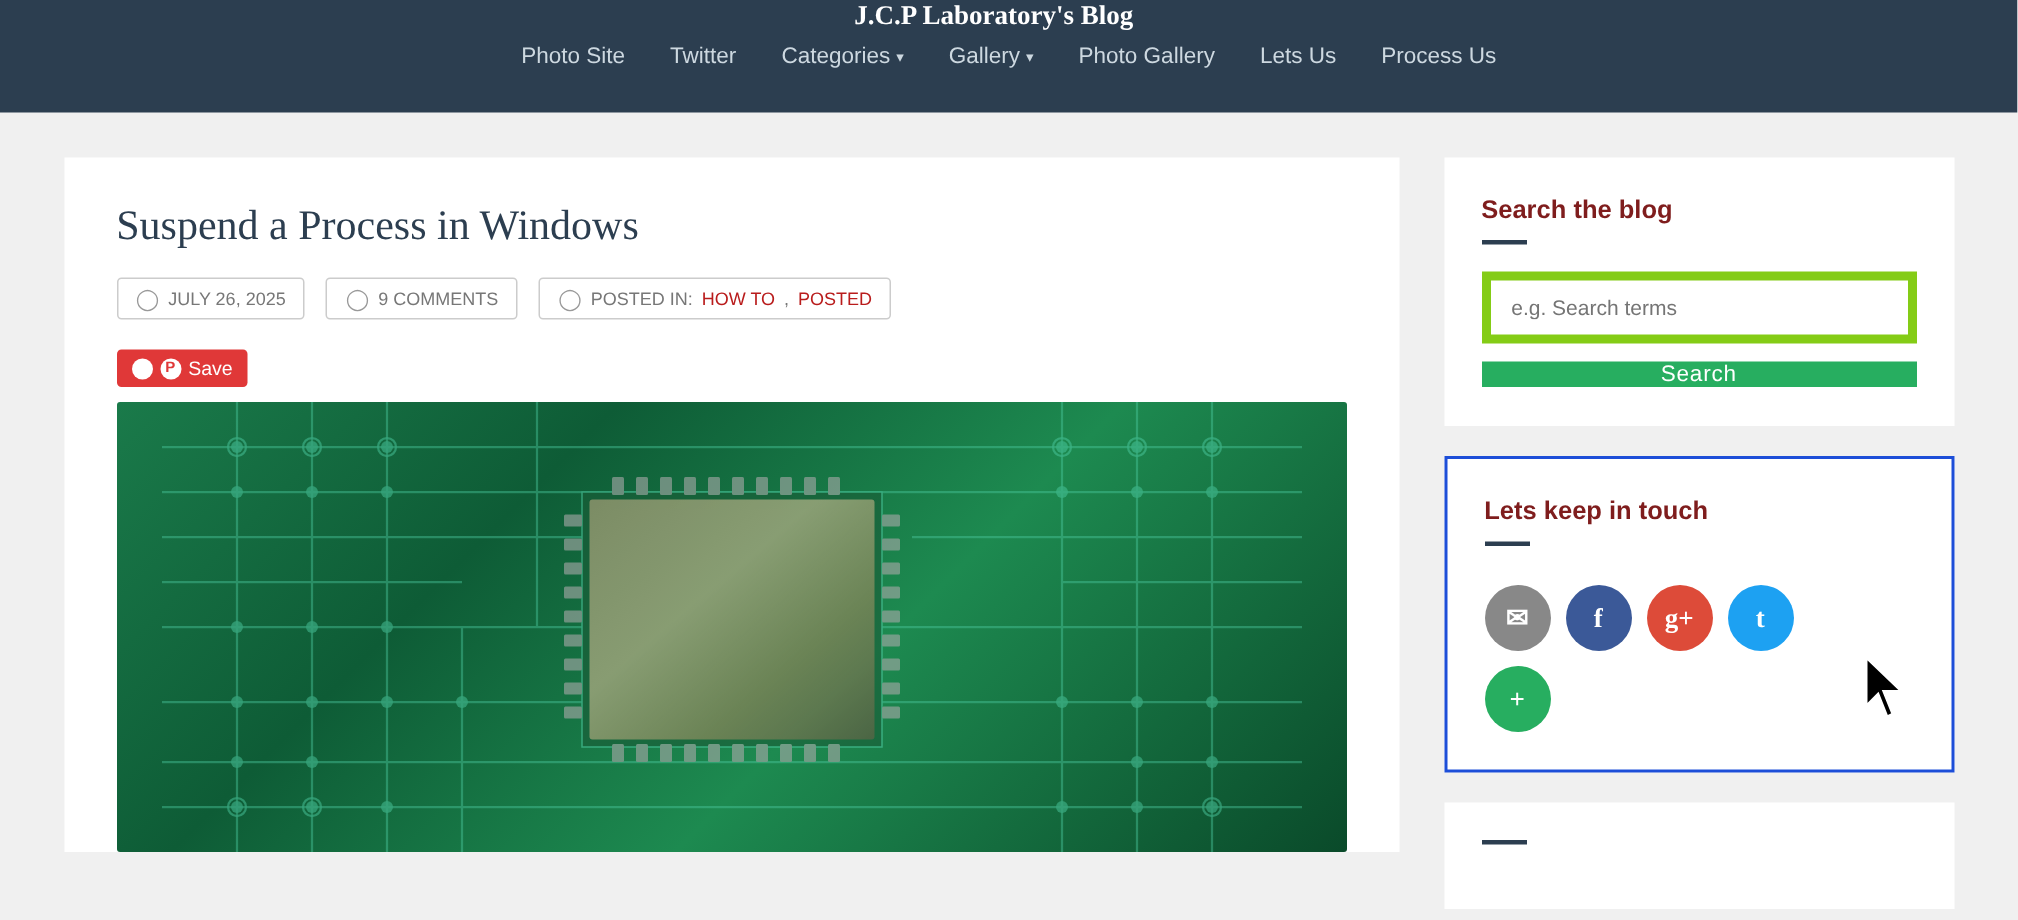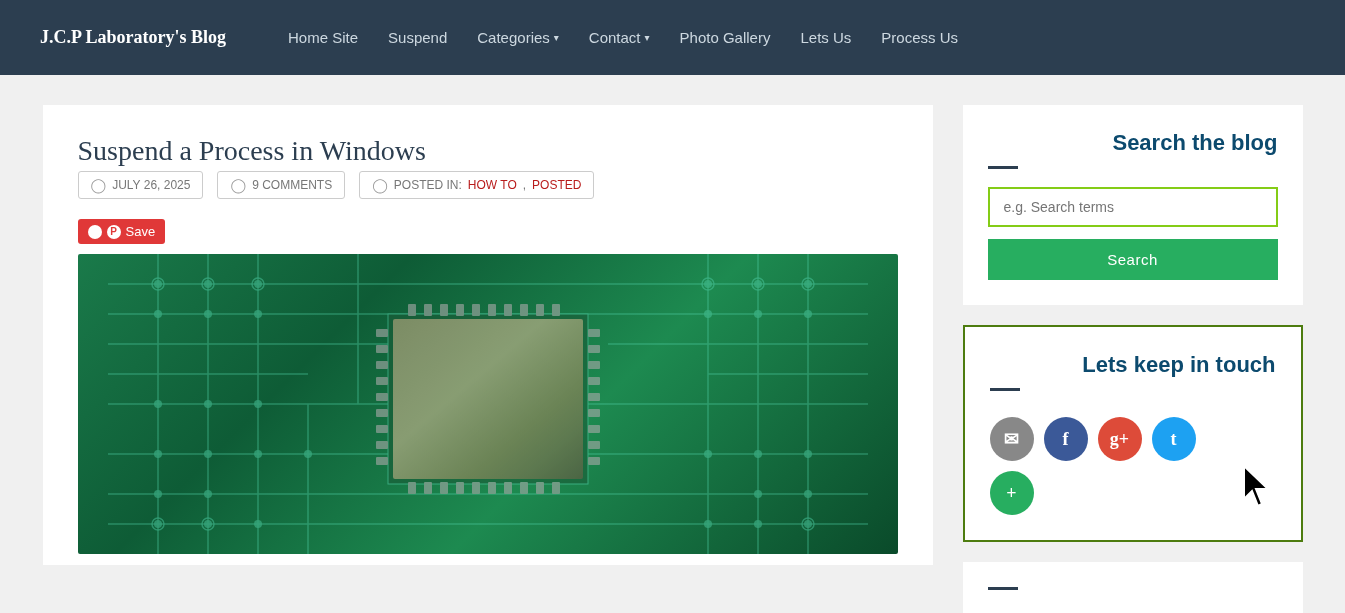--- a/index.html
+++ b/index.html
@@ -5,21 +5,21 @@
     * { box-sizing: border-box; margin: 0; padding: 0; }
     body { font-family: 'Georgia', serif; background: #f0f0f0; color: #333; }
 
     
     .navbar {
       background: #2c3e50;
       padding: 0 40px;
       display: flex;
       align-items: center;
       height: 75px;
-      gap: 30px;
+      flex-direction: column;
     }
     .navbar-brand {
       color: #fff;
       font-size: 18px;
       font-weight: bold;
       font-family: 'Georgia', serif;
       white-space: nowrap;
       margin-right: 20px;
     }
     .navbar-nav {
@@ -58,21 +58,21 @@
       flex: 1;
       background: #fff;
       padding: 30px 35px 0 35px;
       min-height: 460px;
     }
     .post-title {
       font-size: 28px;
       font-weight: normal;
       color: #2c3e50;
       font-family: 'Georgia', serif;
-      margin-bottom: 4px;
+      margin-bottom: 18px;
     }
     .post-meta {
       display: flex;
       align-items: center;
       gap: 14px;
       margin-bottom: 20px;
       flex-wrap: wrap;
     }
     .meta-item {
       border: 1px solid #ccc;
@@ -141,59 +141,57 @@
       gap: 20px;
     }
 
     
     .widget {
       background: #fff;
       padding: 25px;
     }
     .widget-title {
       font-family: Arial, sans-serif;
-      font-size: 22px;
-      color: #0c4a6e;
+      font-size: 17px;
+      color: #7f1d1d;
       font-weight: bold;
       margin-bottom: 10px;
-      text-align: right;
     }
     .widget-title-underline {
       width: 30px;
       height: 3px;
       background: #2c3e50;
       margin-bottom: 18px;
     }
     .search-input {
       width: 100%;
       padding: 10px 14px;
-      border: 2px solid #84cc16;
+      border: 6px solid #84cc16;
       font-size: 14px;
       font-family: Arial, sans-serif;
       color: #aaa;
       margin-bottom: 12px;
       outline: none;
     }
     .search-btn {
       width: 100%;
-      padding: 12px;
       background: #27ae60;
       color: #fff;
       border: none;
       font-size: 15px;
       font-family: Arial, sans-serif;
       cursor: pointer;
       letter-spacing: 0.5px;
     }
 
     
     .keep-in-touch-widget {
       background: #fff;
       padding: 25px;
-      border: 2px solid #4d7c0f;
+      border: 2px solid #1d4ed8;
     }
     .social-icons {
       display: flex;
       gap: 10px;
       margin-top: 8px;
       flex-wrap: wrap;
     }
     .social-icon {
       width: 44px;
       height: 44px;
@@ -235,34 +233,34 @@
     }
   </style>
 </head>
 <body>
 
 <nav>
   <div class="navbar">
     <span class="navbar-brand">J.C.P Laboratory's Blog</span>
     <ul class="navbar-nav">
       <li>
-        <a href="#">Home Site</a>
-      </li>
-      <li>
-        <a href="#">Suspend</a>
+        <a href="#">Photo Site</a>
+      </li>
+      <li>
+        <a href="#">Twitter</a>
       </li>
       <li>
         <a href="#">
           <span>Categories</span>
           <span class="dropdown-arrow">▾</span>
         </a>
       </li>
       <li>
         <a href="#">
-          <span>Contact</span>
+          <span>Gallery</span>
           <span class="dropdown-arrow">▾</span>
         </a>
       </li>
       <li>
         <a href="#">Photo Gallery</a>
       </li>
       <li>
         <a href="#">Lets Us</a>
       </li>
       <li>

